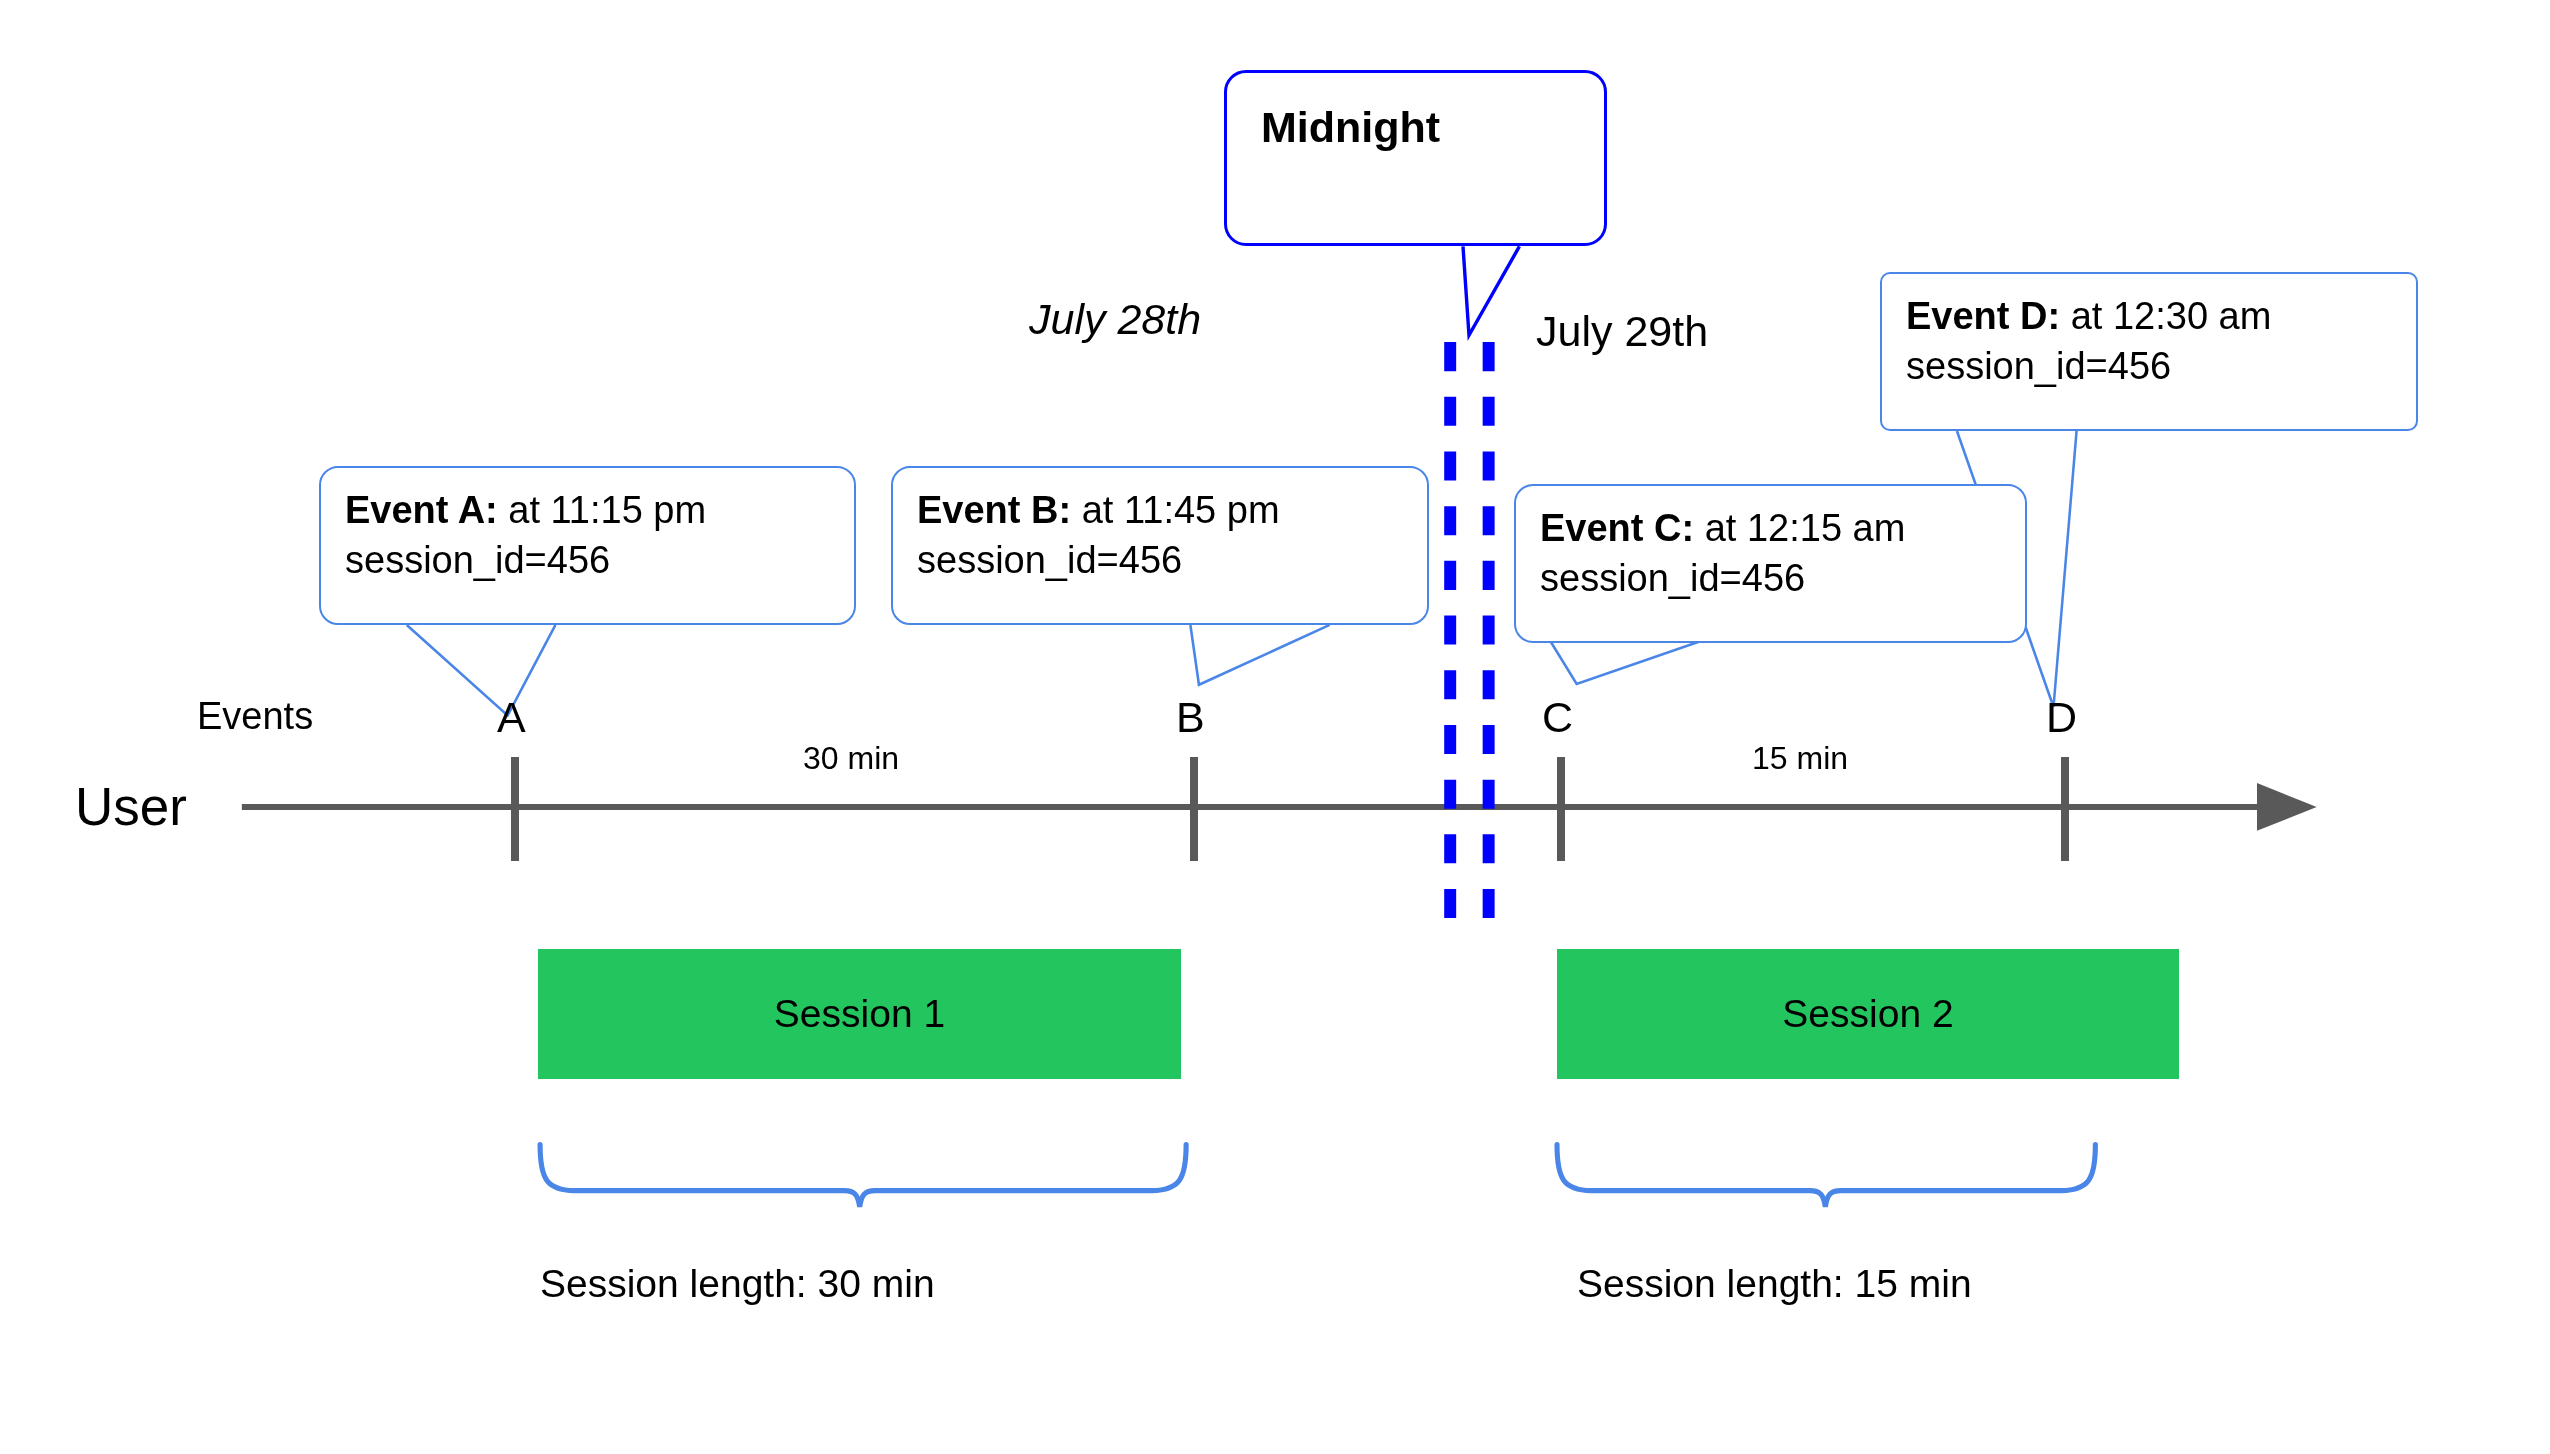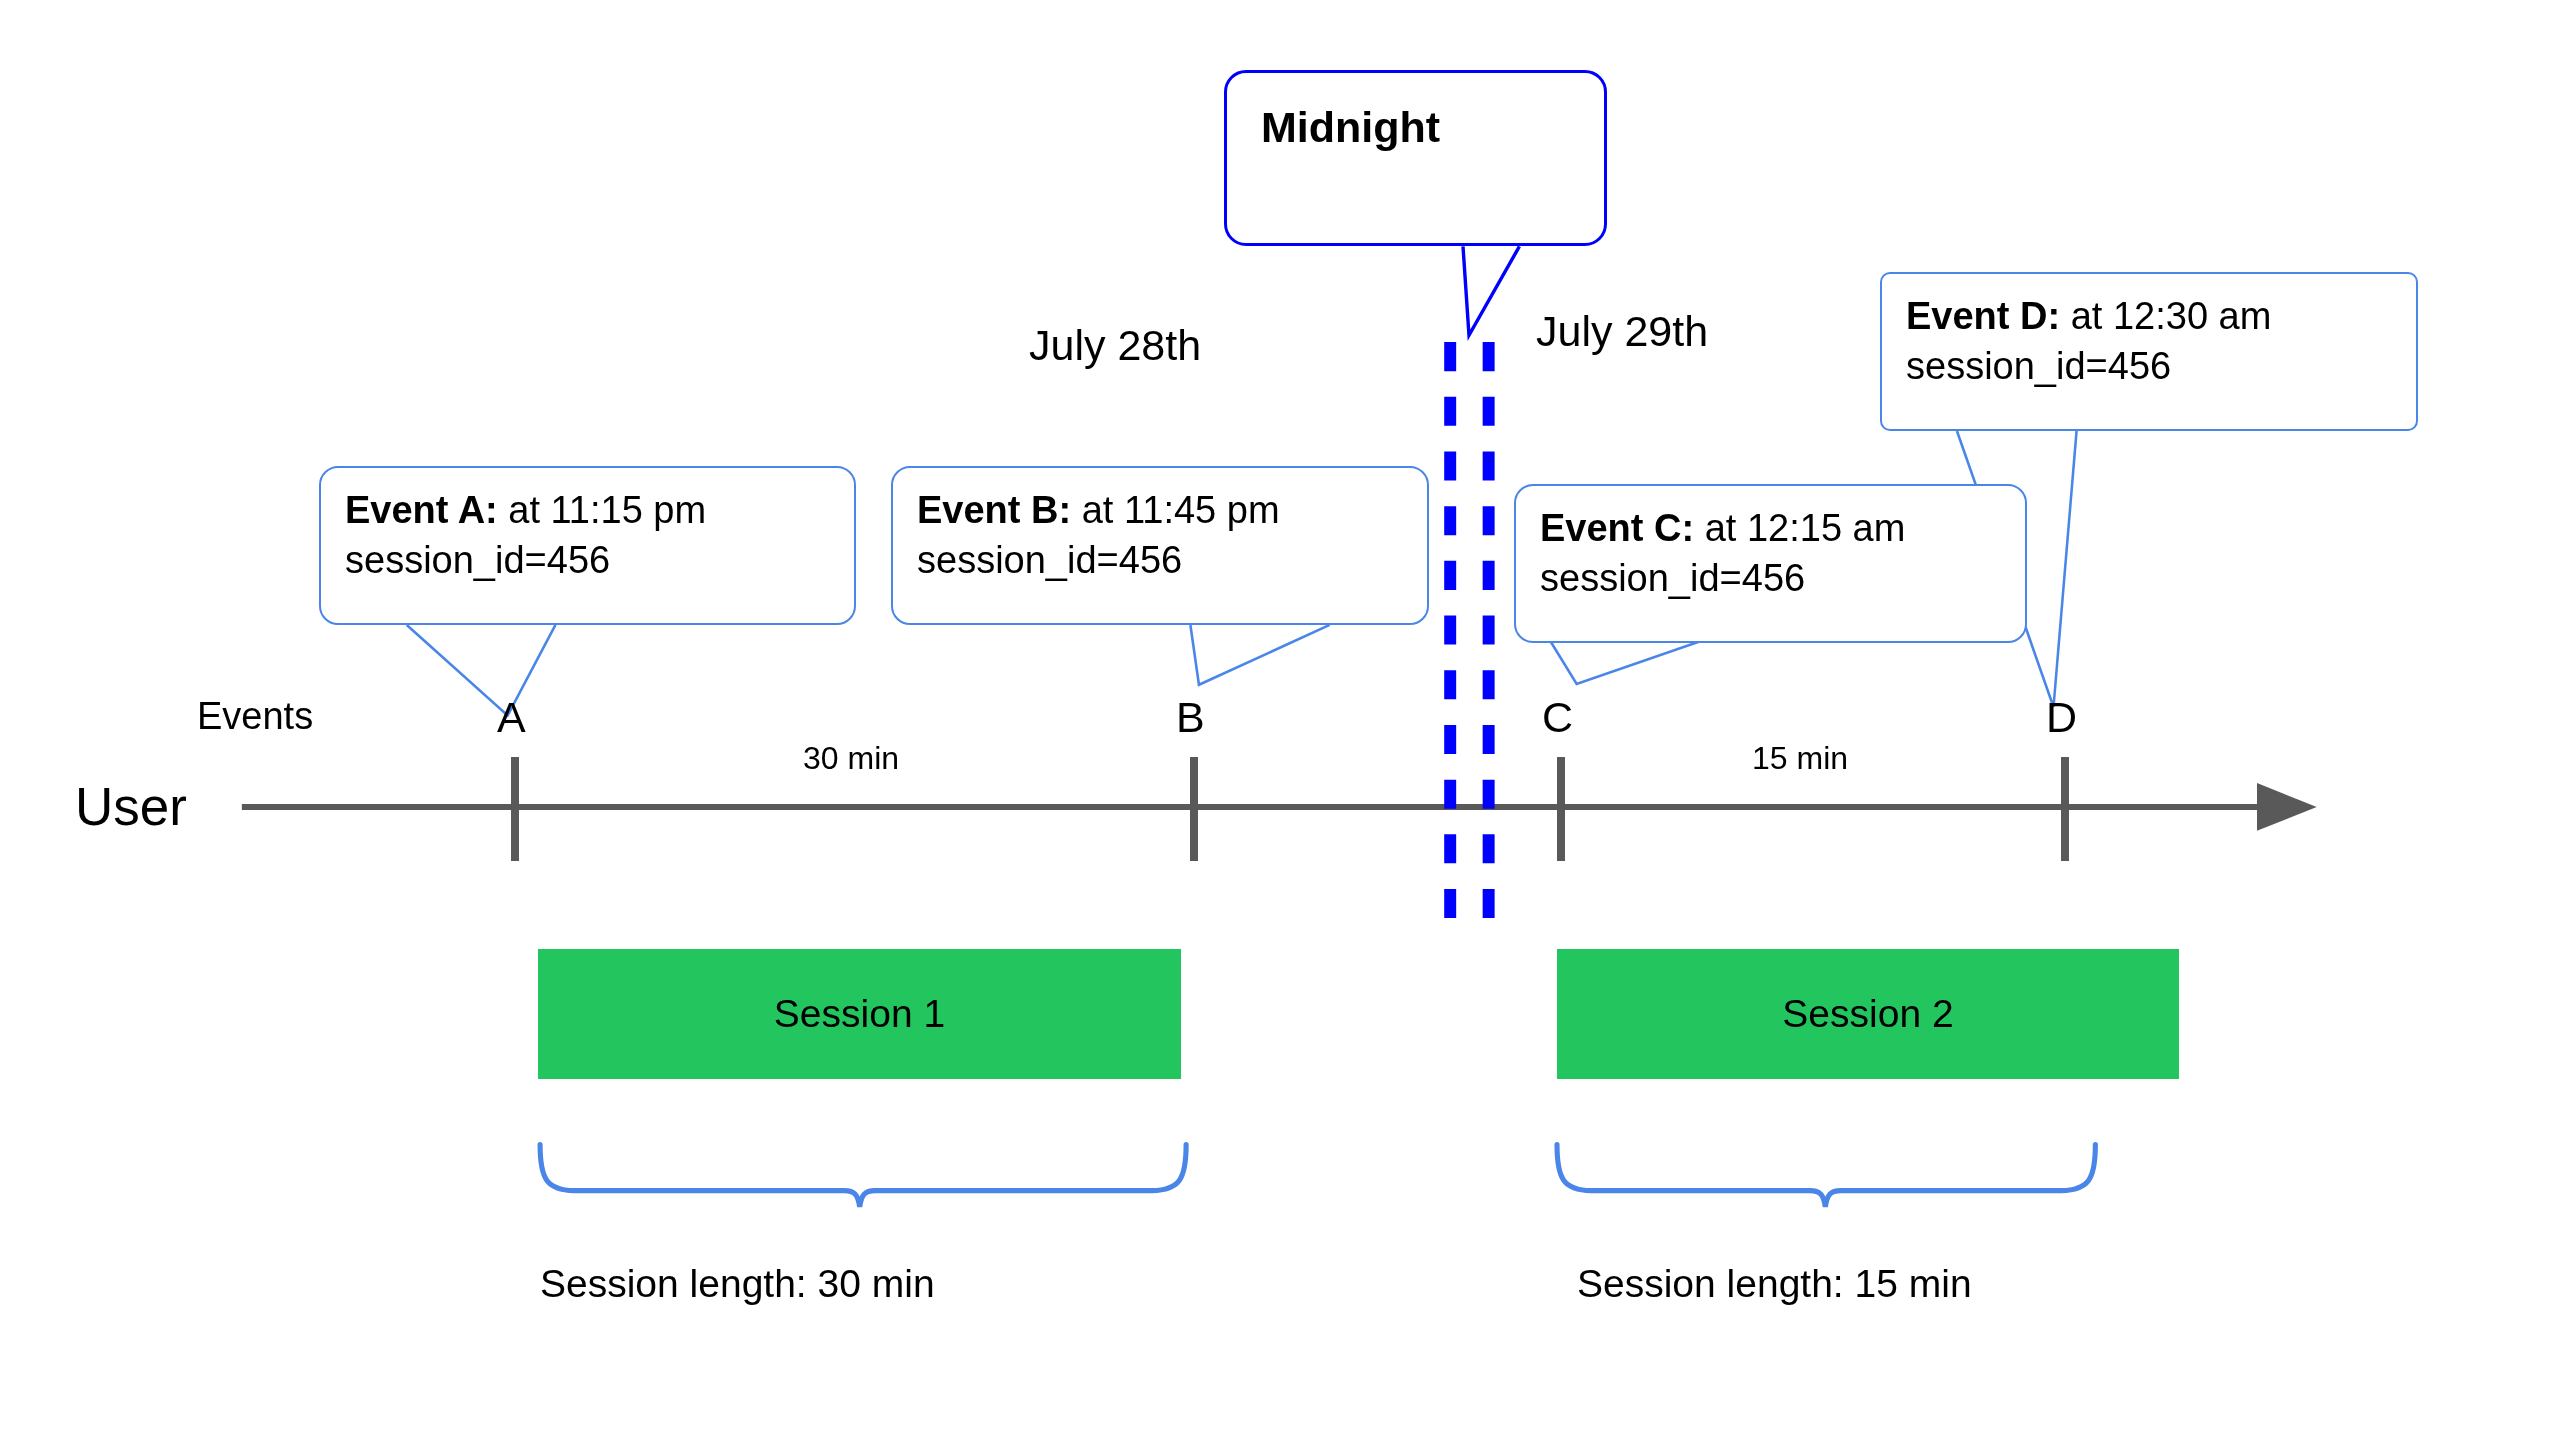--- a/index.html
+++ b/index.html
@@ -31,21 +31,21 @@
 
   
   .txt {
     position: absolute;
     white-space: pre;
     line-height: 1.18;
   }
   .lbl-user      { font-size: 53px; left: 75px;  top: 776px; }
   .lbl-events    { font-size: 38px; left: 197px; top: 694px; }
   .lbl-date      { font-size: 43px; }
-  .lbl-date.d1   { left: 1029px; top: 320px; }
+  .lbl-date.d1   { left: 1029px; top: 294px; font-style: italic; }
   .lbl-date.d2   { left: 1536px; top: 306px; }
   .evt-letter    { font-size: 43px; }
   .gap-lbl       { font-size: 32px; }
   .sess-len      { font-size: 39px; }
   .sess-bar-lbl  { font-size: 39px; }
 
   
   .callout {
     position: absolute;
     box-sizing: border-box;

